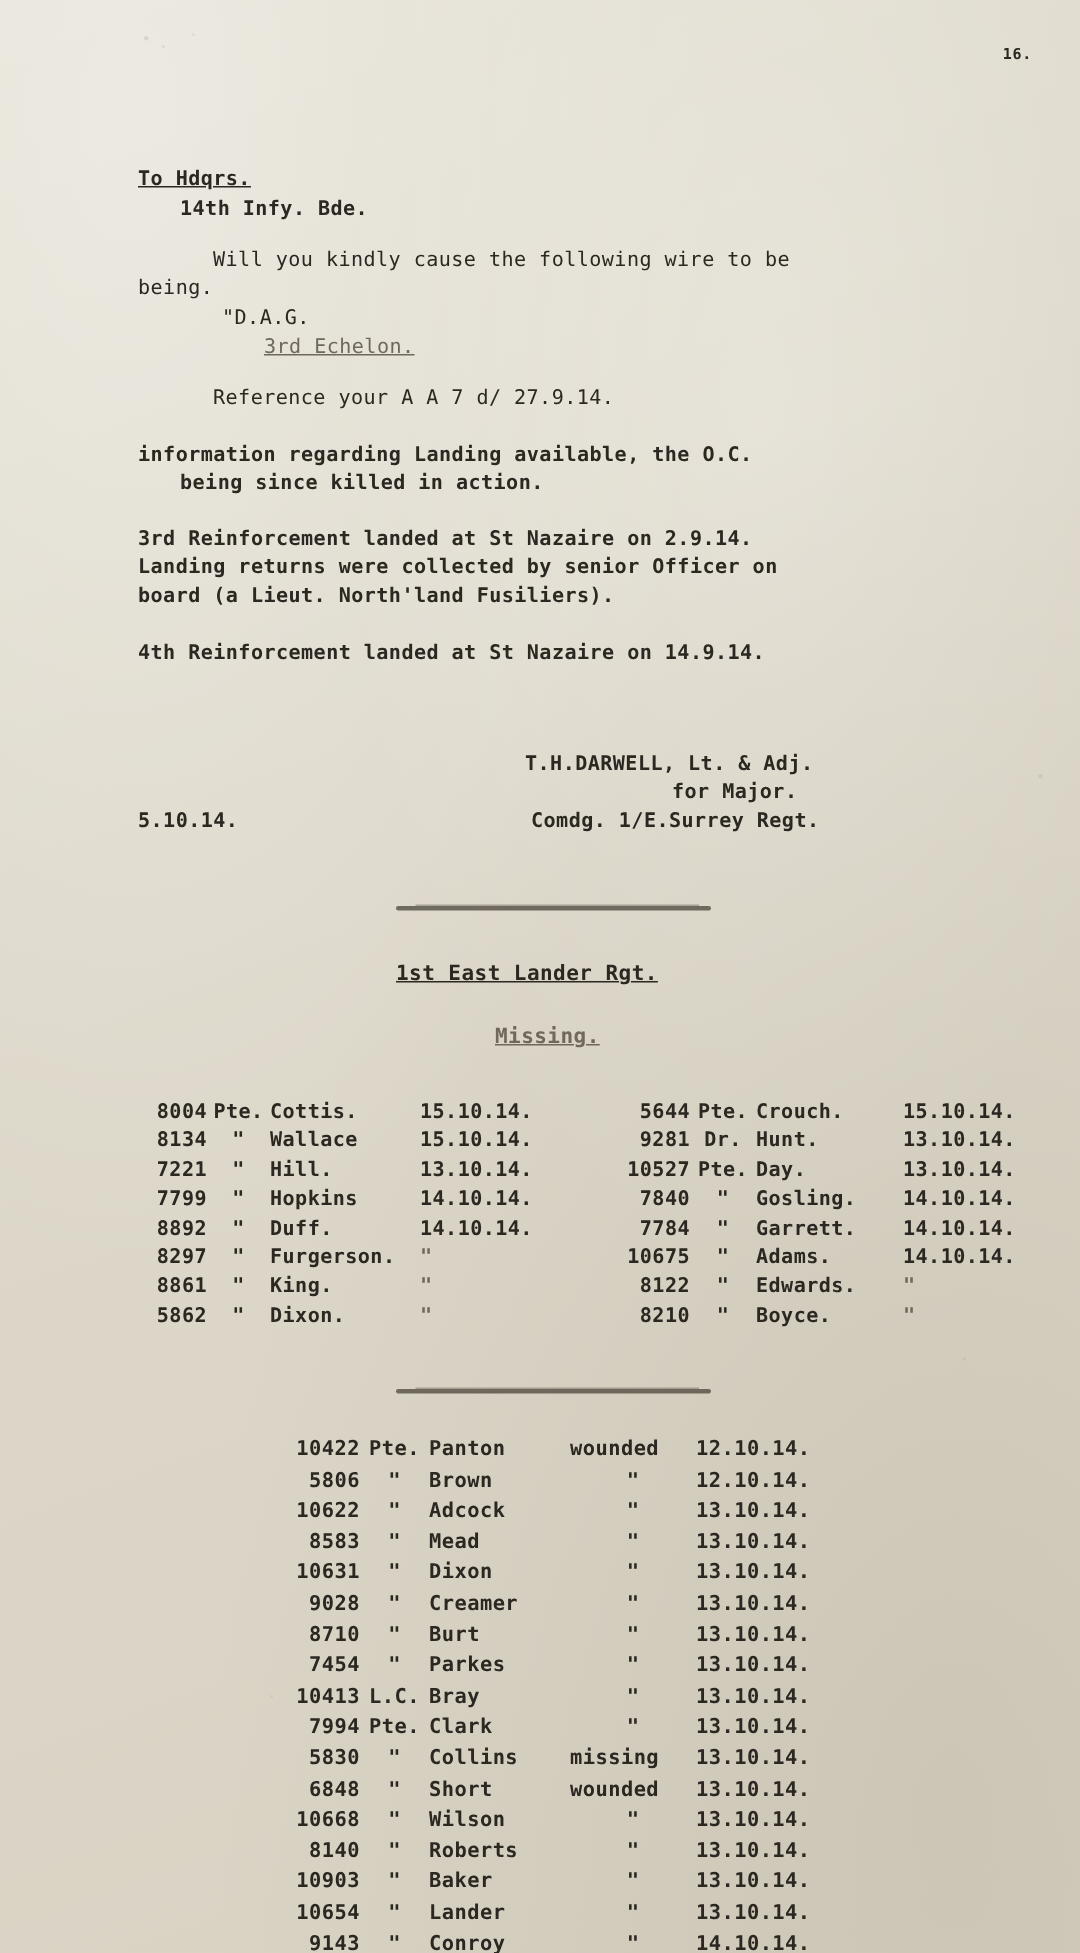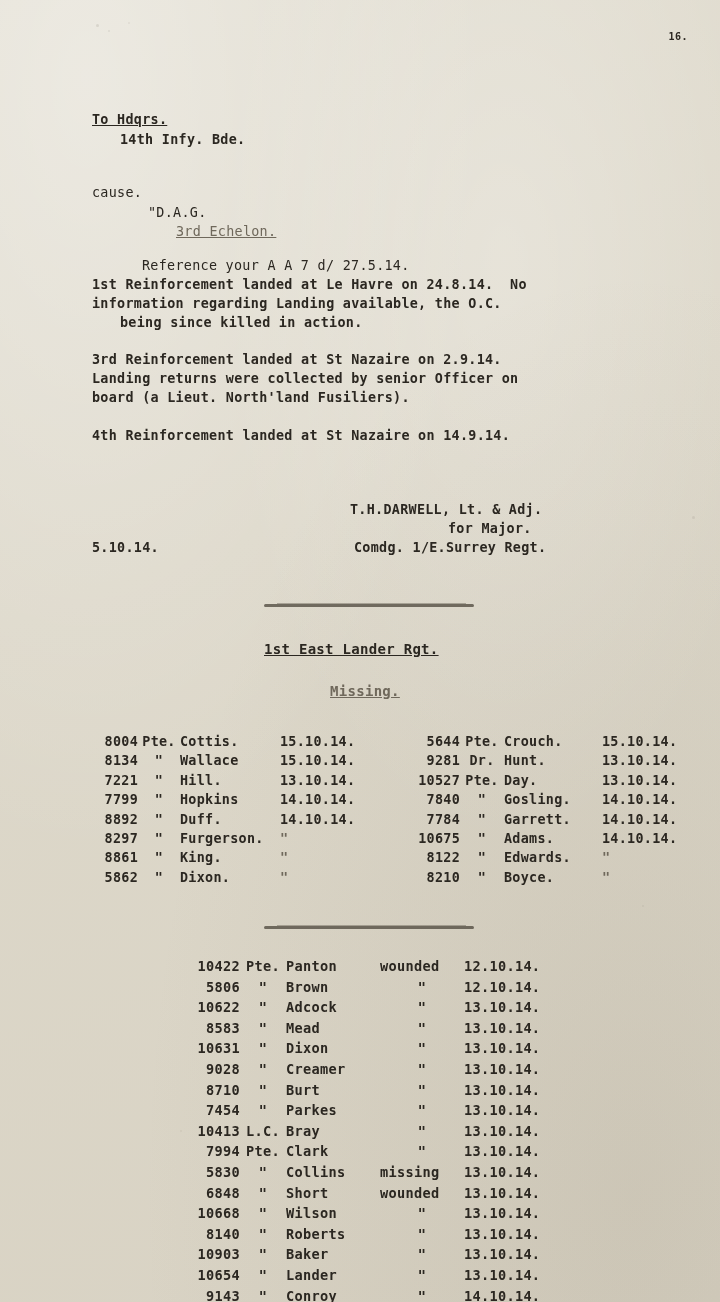--- a/index.html
+++ b/index.html
@@ -85,27 +85,27 @@
   <div class="speck" style="left:128px; top:22px;  width:2px; height:2px; opacity:.35;"></div>
   <div class="speck" style="left:692px; top:516px; width:3px; height:3px; opacity:.4;"></div>
   <div class="speck" style="left:642px; top:905px; width:2px; height:2px; opacity:.35;"></div>
   <div class="speck" style="left:180px; top:1130px;width:2px; height:2px; opacity:.3;"></div>
 
   <div class="pageno">16.</div>
 
   <div class="tx bold" style="left:92px; top:110px;text-decoration:underline;">To Hdqrs.</div>
   <div class="tx bold" style="left:120px; top:130px;">14th Infy. Bde.</div>
 
-  <div class="tx" style="left:92px;  top:183px;">cause.</div>
+  <div class="tx" style="left:142px; top:164px;">Will you kindly cause the following wire to be</div>
+  <div class="tx" style="left:92px;  top:183px;">being.</div>
 
   <div class="tx" style="left:148px; top:203px;">"D.A.G.</div>
   <div class="tx under faint" style="left:176px; top:222px;">3rd Echelon.</div>
 
-  <div class="tx" style="left:142px; top:256px;">Reference your A A 7 d/ 27.5.14.</div>
-  <div class="tx bold" style="left:92px; top:275px;">1st Reinforcement landed at Le Havre on 24.8.14.  No</div>
+  <div class="tx" style="left:142px; top:256px;">Reference your A A 7 d/ 27.9.14.</div>
   <div class="tx bold" style="left:92px; top:294px;">information regarding Landing available, the O.C.</div>
   <div class="tx bold" style="left:92px; top:313px;margin-left:28px;">being since killed in action.</div>
 
   <div class="tx bold" style="left:92px; top:350px;">3rd Reinforcement landed at St Nazaire on 2.9.14.</div>
   <div class="tx bold" style="left:92px; top:369px;">Landing returns were collected by senior Officer on</div>
   <div class="tx bold" style="left:92px; top:388px;">board (a Lieut. North'land Fusiliers).</div>
 
   <div class="tx bold" style="left:92px; top:426px;">4th Reinforcement landed at St Nazaire on 14.9.14.</div>
 
   <div class="tx bold" style="left:350px; top:500px;">T.H.DARWELL, Lt. &amp; Adj.</div>

